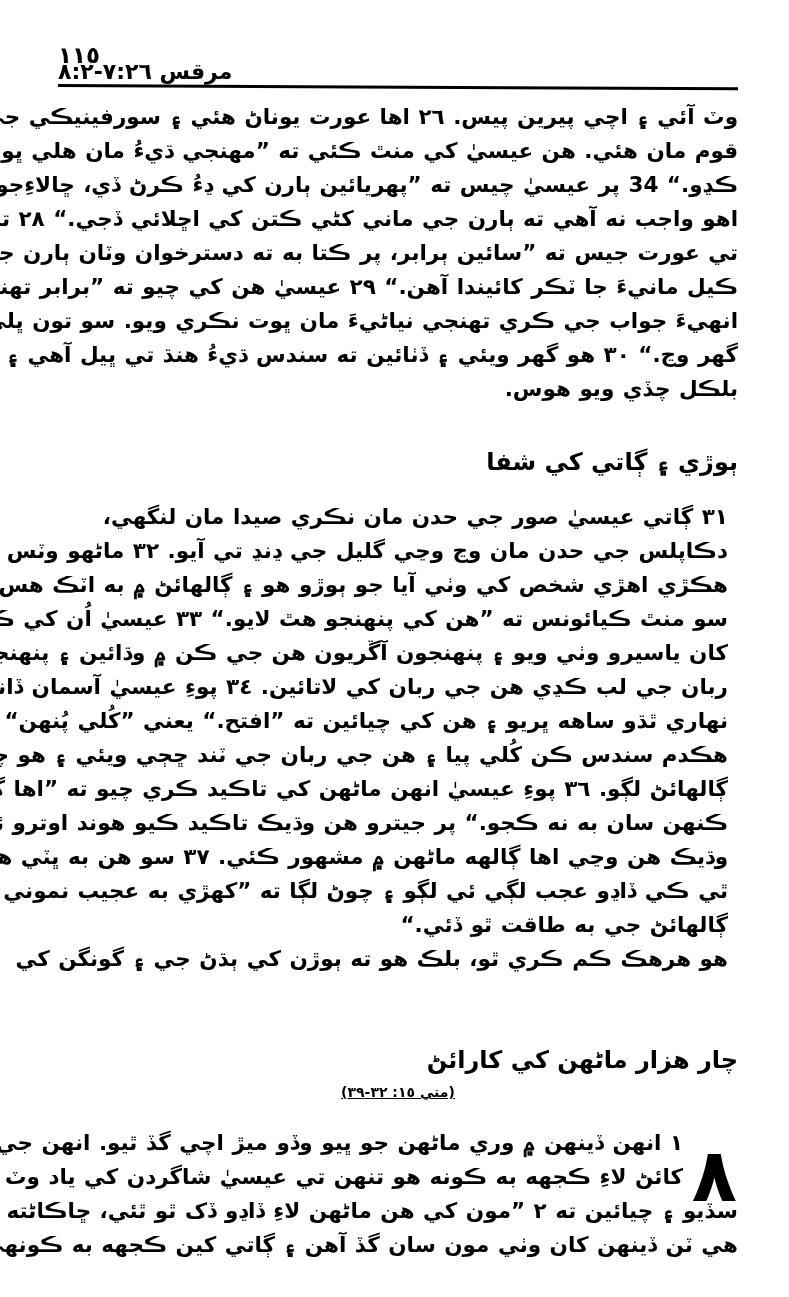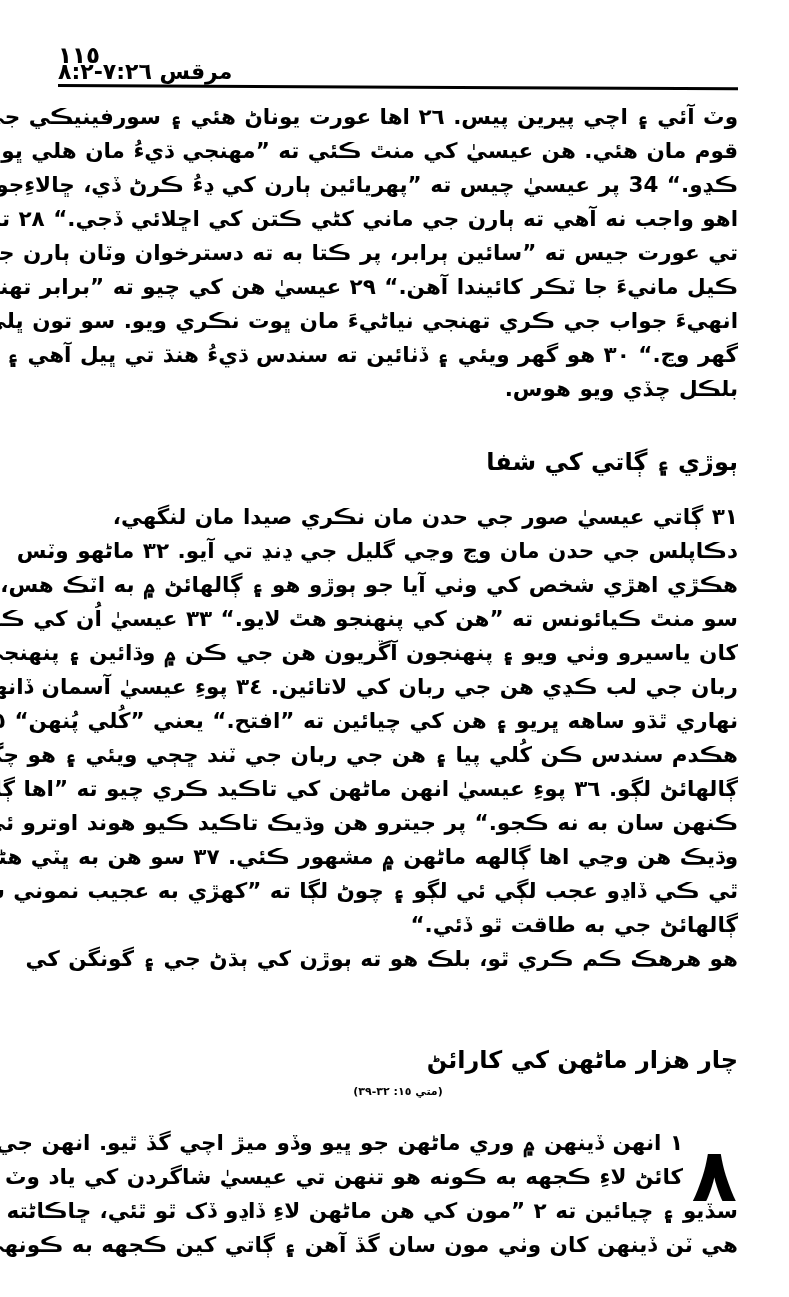--- a/index.html
+++ b/index.html
@@ -86,24 +86,25 @@
     font-weight: 700;
     line-height: 32px;
     letter-spacing: 1px;
   }
   .section-subtitle {
     position: absolute;
     left: 58px;
     width: 680px;
     text-align: center;
     direction: rtl;
-    font-size: 11px;
+    font-size: 14px;
     font-weight: 600;
     line-height: 24px;
     letter-spacing: 1px;
+    text-decoration: underline;
   }
 
   
   #chapter-dropcap {
     position: absolute;
     right: 52px;
     top: 1138px;
     font-size: 74px;
     line-height: 74px;
     font-weight: 700;
@@ -128,21 +129,21 @@
     <span class="line">اهو واجب نه آهي ته ٻارن جي ماني کڻي ڪتن کي اڇلائي ڏجي.“ ٢٨ تنهن</span>
     <span class="line">تي عورت جيس ته ”سائين ٻرابر، پر ڪتا به ته دسترخوان وٽان ٻارن جي اورر</span>
     <span class="line">ڪيل مانيءَ جا ٽڪر کائيندا آهن.“ ٢٩ عيسيٰ هن کي چيو ته ”برابر تهنجي</span>
     <span class="line">انهيءَ جواب جي ڪري تهنجي نياڻيءَ مان ڀوت نڪري ويو. سو تون ڀلي</span>
     <span class="line">گهر وڃ.“ ٣٠ هو گهر ويئي ۽ ڏٺائين ته سندس ڌيءُ هنڌ تي ڀيل آهي ۽ ڀوت</span>
     <span class="line lastline-center">بلڪل چڏي ويو هوس.</span>
   </div>
 
   <div class="section-heading" style="top:446px;">ٻوڙي ۽ ڳاتي کي شفا</div>
 
-  <div class="textblock" id="passage-two" style="left:58px; top:500px; width:680px;">
+  <div class="textblock" id="passage-two" style="left:48px; top:500px; width:680px;">
     <span class="line">٣١ ڳاتي عيسيٰ صور جي حدن مان نڪري صيدا مان لنگهي،</span>
     <span class="line">دڪاپلس جي حدن مان وڃ وڃي گليل جي ڍنڍ تي آيو. ٣٢ ماڻهو وٽس</span>
     <span class="line">هڪڙي اهڙي شخص کي وٺي آيا جو ٻوڙو هو ۽ ڳالهائڻ ۾ به اٽڪ هس،</span>
     <span class="line">سو منٿ ڪيائونس ته ”هن کي پنهنجو هٿ لايو.“ ٣٣ عيسيٰ اُن کي ڪوڙ</span>
     <span class="line">کان ياسيرو وٺي ويو ۽ پنهنجون آڱريون هن جي ڪن ۾ وڌائين ۽ پنهنجي</span>
     <span class="line">ربان جي لب ڪڍي هن جي ربان کي لاتائين. ٣٤ پوءِ عيسيٰ آسمان ڏانهن</span>
     <span class="line">نهاري ٿڌو ساهه ڀريو ۽ هن کي چيائين ته ”افتح.“ يعني ”کُلي پُنهن“ ٣٥ ته</span>
     <span class="line">هڪدم سندس ڪن کُلي پيا ۽ هن جي ربان جي ٽند ڇڄي ويئي ۽ هو چڱو</span>
     <span class="line">ڳالهائڻ لڳو. ٣٦ پوءِ عيسيٰ انهن ماڻهن کي تاڪيد ڪري چيو ته ”اها ڳالهه</span>
     <span class="line">ڪنهن سان به نه ڪجو.“ پر جيترو هن وڌيڪ تاڪيد ڪيو هوند اوترو ئي</span>

